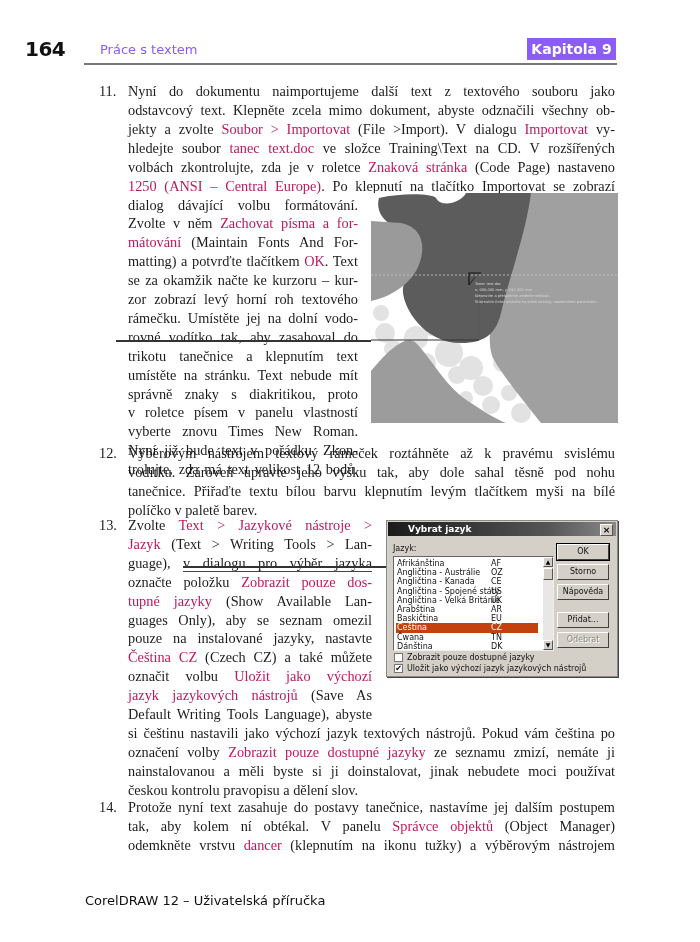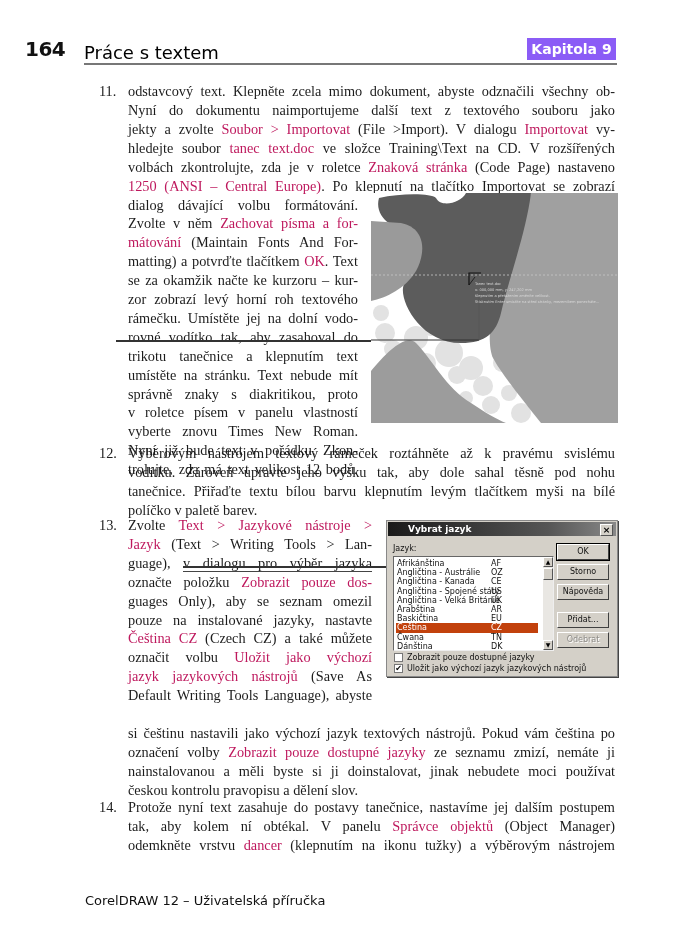--- a/index.html
+++ b/index.html
@@ -1,20 +1,20 @@
 <!DOCTYPE html>
 <html><head>
 <meta charset="utf-8">
 <style>
   html, body { margin:0; padding:0; background:#ffffff; }
   body { width:700px; height:942px; position:relative; overflow:hidden; color:#1a1a1a; }
 
   
   #page-number { position:absolute; left:25px; top:37px; font-size:20px; font-weight:bold; font-family:"DejaVu Sans", sans-serif; letter-spacing:-0.5px; color:#111; }
-  #running-title { position:absolute; left:84px; top:42px; font-size:18px; font-family:"DejaVu Sans", sans-serif; color:#000000; }
+  #running-title { position:absolute; left:100px; top:42px; font-size:13px; font-family:"DejaVu Sans", sans-serif; color:#8b5cf6; }
   #chapter-badge { position:absolute; left:527px; top:38px; width:89px; height:22px; background:#8b5cf6; color:#fff; font-size:14px; font-weight:bold; font-family:"DejaVu Sans", sans-serif; text-align:center; line-height:22px; }
   #header-rule { position:absolute; left:84px; top:63px; width:533px; height:2px; background:#777; }
 
   
   .para { position:absolute; font-family:"Liberation Serif", serif; font-size:14.3px; line-height:18.9px; color:#1c1c1c; text-align:justify; }
   .para b { font-weight:normal; color:#be185d; }
   .num { position:absolute; font-family:"Liberation Serif", serif; font-size:14.3px; line-height:18.9px; color:#1c1c1c; }
   .line { display:block; text-align:justify; text-align-last:justify; white-space:nowrap; }
   .line.last { text-align-last:left; }
   .ul { text-decoration:underline; text-decoration-color:#444; text-underline-offset:3px; }
@@ -50,22 +50,22 @@
 </head>
 <body>
 
 <div id="page-number">164</div>
 <div id="running-title">Práce s textem</div>
 <div id="chapter-badge">Kapitola 9</div>
 <div id="header-rule"></div>
 
 <div class="num" style="left:99px; top:82px;">11.</div>
 <div class="para" style="left:128px; top:82px; width:487px;">
+  <span class="line">Nyní do dokumentu naimportujeme další text z textového souboru jako</span>
   <span class="line">odstavcový text. Klepněte zcela mimo dokument, abyste odznačili všechny ob-</span>
-  <span class="line">Nyní do dokumentu naimportujeme další text z textového souboru jako</span>
   <span class="line"><span>jekty a zvolte </span><b>Soubor &gt; Importovat</b><span> (File &gt;Import). V dialogu </span><b>Importovat</b><span> vy-</span></span>
   <span class="line"><span>hledejte soubor </span><b>tanec text.doc</b><span> ve složce Training\Text na CD. V rozšířených</span></span>
   <span class="line"><span>volbách zkontrolujte, zda je v roletce </span><b>Znaková stránka</b><span> (Code Page) nastaveno</span></span>
   <span class="line"><b>1250 (ANSI – Central Europe)</b><span>. Po klepnutí na tlačítko Importovat se zobrazí</span></span>
 </div>
 <div class="para" style="left:128px; top:195.5px; width:230px;">
   <span class="line">dialog dávající volbu formátování.</span>
   <span class="line"><span>Zvolte v něm </span><b>Zachovat písma a for-</b></span>
   <span class="line"><b>mátování</b><span> (Maintain Fonts And For-</span></span>
   <span class="line"><span>matting) a potvrďte tlačítkem </span><b>OK</b><span>. Text</span></span>
@@ -139,20 +139,21 @@
   <span class="line">tanečnice. Přiřaďte textu bílou barvu klepnutím levým tlačítkem myši na bílé</span>
   <span class="line last">políčko v paletě barev.</span>
 </div>
 
 <div class="num" style="left:99px; top:516px;">13.</div>
 <div class="para" style="left:128px; top:516px; width:244px;">
   <span class="line"><span>Zvolte </span><b>Text &gt; Jazykové nástroje &gt;</b></span>
   <span class="line"><b>Jazyk</b><span> (Text &gt; Writing Tools &gt; Lan-</span></span>
   <span class="line"><span>guage), </span><span class="ul">v dialogu pro výběr jazyka</span></span>
   <span class="line"><span>označte položku </span><b>Zobrazit pouze dos-</b></span>
+  <span class="line"><b>tupné jazyky</b><span> (Show Available Lan-</span></span>
   <span class="line">guages Only), aby se seznam omezil</span>
   <span class="line">pouze na instalované jazyky, nastavte</span>
   <span class="line"><b>Čeština CZ</b><span> (Czech CZ) a také můžete</span></span>
   <span class="line"><span>označit volbu </span><b>Uložit jako výchozí</b></span>
   <span class="line"><b>jazyk jazykových nástrojů</b><span> (Save As</span></span>
   <span class="line">Default Writing Tools Language), abyste</span>
 </div>
 <div id="leader-line-2"></div>
 <div class="para" style="left:128px; top:724px; width:487px;">
   <span class="line">si češtinu nastavili jako výchozí jazyk textových nástrojů. Pokud vám čeština po</span>

